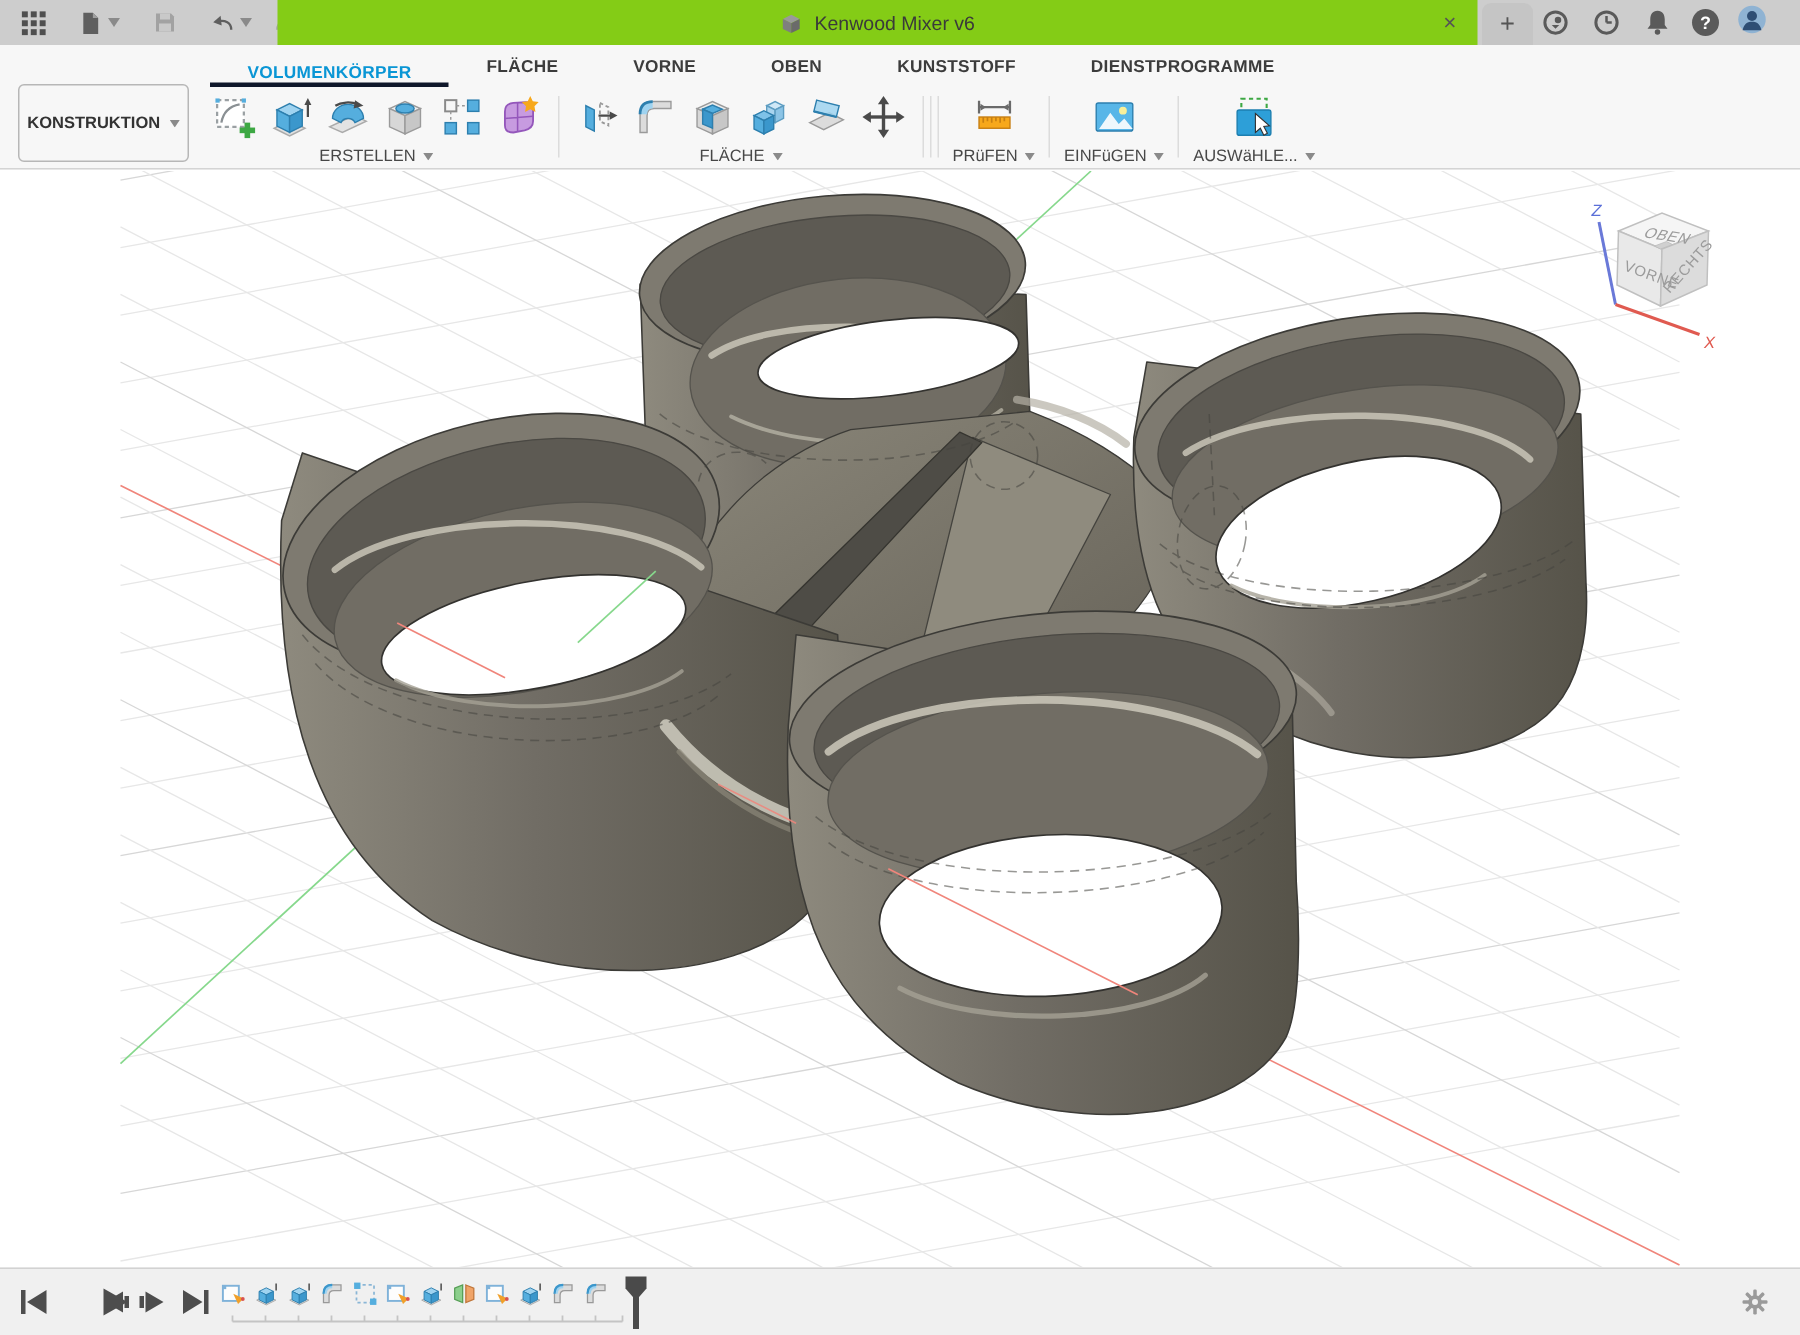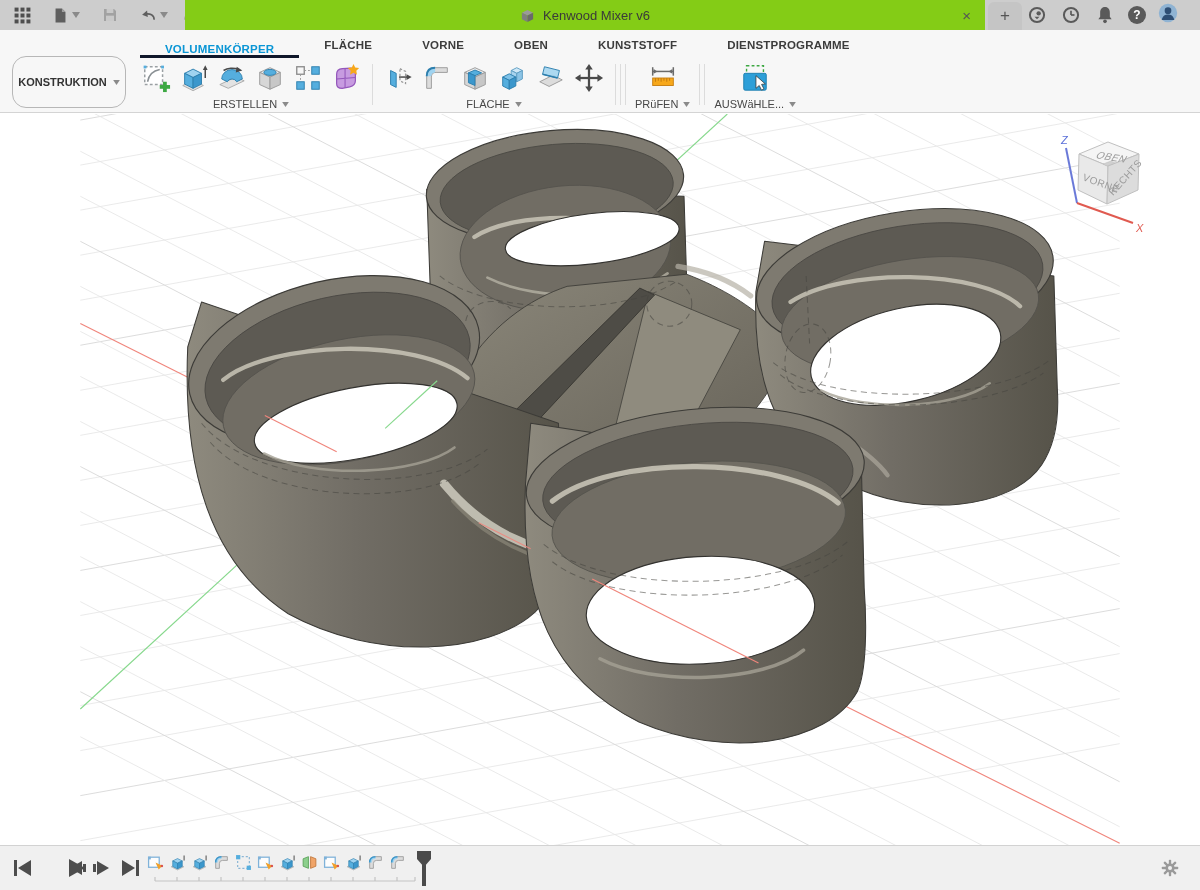--- a/index.html
+++ b/index.html
@@ -18,21 +18,21 @@
              font-size:15px;color:#555;cursor:default}
   .plus-tab{position:absolute;left:988px;top:2px;width:34px;height:28px;background:#c5c5c5;
             border-radius:6px 6px 0 0;display:flex;align-items:center;justify-content:center;
             font-size:17px;color:#555}
   .tb-ico{position:absolute;top:5px;width:20px;height:20px}
 
   
   .ribbon{position:absolute;left:0;top:30px;width:1200px;height:83px;background:#f7f7f7;
           border-bottom:1px solid #d4d4d4;box-sizing:border-box}
   .workspace-btn{position:absolute;left:12px;top:26px;width:112px;height:50px;border:1px solid #b7b7b7;
-          border-radius:14px;background:#f7f7f7;display:flex;align-items:center;justify-content:center;
+          border-radius:4px;background:#f7f7f7;display:flex;align-items:center;justify-content:center;
           gap:6px;font-size:11px;font-weight:bold;color:#333}
   .tabs{position:absolute;left:140px;top:0;height:28px;display:flex;align-items:flex-end}
   .tab{padding:0 25px 7px;font-size:11.5px;font-weight:bold;color:#3c3c3c;letter-spacing:.2px}
   .tab.active{color:#0a96d5;border-bottom:3px solid #0f172a;padding-bottom:0}
   .groups{position:absolute;left:132px;top:28px;height:55px;display:flex;align-items:stretch}
   .rgroup{display:flex;flex-direction:column;align-items:center;padding:1px 7px 0}
   .ricons{display:flex;gap:4px;height:37px;align-items:center}
   .ricon{width:34px;height:34px;display:flex;align-items:center;justify-content:center;border-radius:2px}
   .ricon svg{width:30px;height:30px}
   .rlabel{font-size:11px;color:#474747;display:flex;gap:5px;align-items:center;margin-top:2px}
@@ -498,20 +498,35 @@
       </div>
       <div class="rlabel">
         <span>PRüFEN</span>
           <svg class="caret-c">
             <use href="#s-caret"></use>
           </svg>
       </div>
     </div>
     <div class="rdiv"></div>
 
+    <div class="rgroup">
+      <div class="ricons">
+        <span class="ricon">
+            <svg>
+              <use href="#s-image"></use>
+            </svg>
+          </span>
+      </div>
+      <div class="rlabel">
+        <span>EINFüGEN</span>
+          <svg class="caret-c">
+            <use href="#s-caret"></use>
+          </svg>
+      </div>
+    </div>
     <div class="rdiv"></div>
 
     <div class="rgroup">
       <div class="ricons">
         <span class="ricon">
             <svg>
               <use href="#s-select"></use>
             </svg>
           </span>
       </div>

